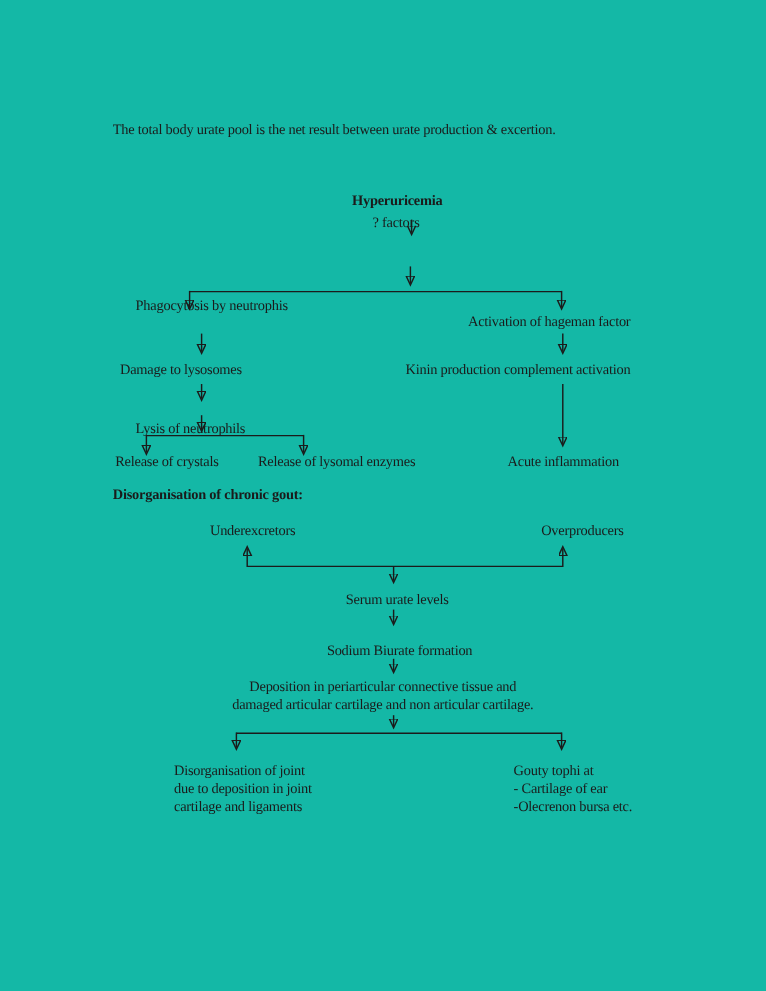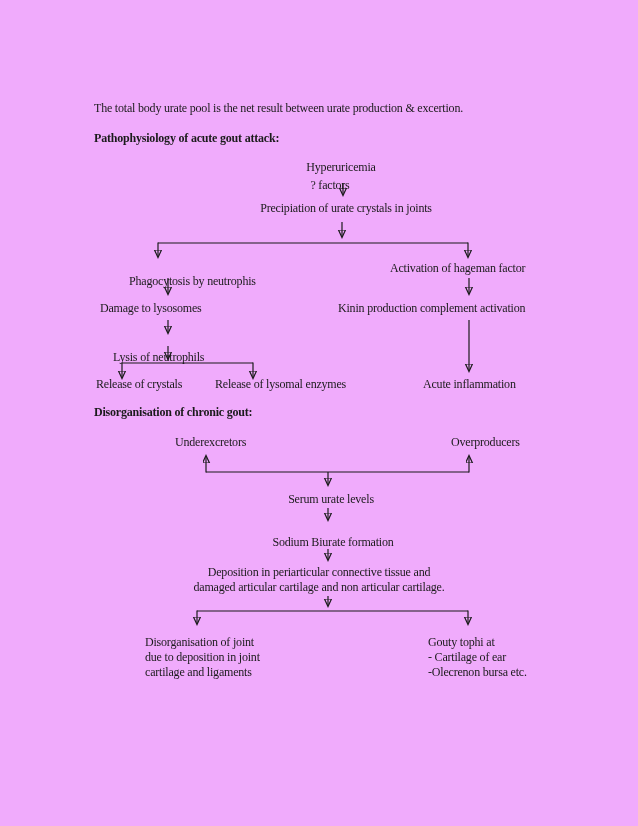--- a/index.html
+++ b/index.html
@@ -5,21 +5,21 @@
   html, body { margin: 0; padding: 0; }
   body {
     width: 638px; height: 826px;
     background: #ffffff;
     font-family: "Liberation Serif", "DejaVu Serif", serif;
     overflow: hidden;
   }
   #page {
     position: relative;
     width: 638px; height: 826px;
-    background: #f0abfc;
+    background: #14b8a6;
   }
   .t {
     position: absolute;
     font-size: 12px;
     line-height: 15px;
     color: #1b1b1b;
     letter-spacing: -0.2px;
     white-space: nowrap;
   }
   .b { font-weight: bold; }
@@ -68,26 +68,24 @@
     <line x1="328" y1="472" x2="328" y2="484" marker-end="url(#ah)"></line>
     <line x1="328" y1="508" x2="328" y2="519" marker-end="url(#ah)"></line>
     <line x1="328" y1="549" x2="328" y2="559" marker-end="url(#ah)"></line>
     <line x1="328" y1="596" x2="328" y2="605" marker-end="url(#ah)"></line>
     <line x1="197" y1="611" x2="468" y2="611"></line>
     <line x1="197" y1="610.4" x2="197" y2="623" marker-end="url(#ah)"></line>
     <line x1="468" y1="610.4" x2="468" y2="623" marker-end="url(#ah)"></line>
   </svg>
 
   <div class="t" style="left:94px; top:101px;">The total body urate pool is the net result between urate production &amp; excertion.</div>
-  <div class="t b" style="left:94px; top:131px;">Pathophysiology of acute gout attack:</div>
 
-  <div class="t c" style="left:341px; top:160px;">Hyperuricemia</div>
+  <div class="t c" style="left:331px; top:160px;font-weight:bold;">Hyperuricemia</div>
   <div class="t c" style="left:330px; top:178px;">? factors</div>
-  <div class="t c" style="left:346px; top:201px;">Precipiation of urate crystals in joints</div>
-  <div class="t" style="left:113px; top:274px;margin-left:16px;">Phagocytosis by neutrophis</div>
+  <div class="t" style="left:113px; top:247px;">Phagocytosis by neutrophis</div>
   <div class="t" style="left:390px; top:261px;">Activation of hageman factor</div>
   <div class="t" style="left:100px; top:301px;">Damage to lysosomes</div>
   <div class="t" style="left:338px; top:301px;">Kinin production complement activation</div>
   <div class="t" style="left:113px; top:330px;margin-top:20px;">Lysis of neutrophils</div>
   <div class="t" style="left:96px; top:377px;">Release of crystals</div>
   <div class="t" style="left:215px; top:377px;text-align:center;">Release of lysomal enzymes</div>
   <div class="t" style="left:423px; top:377px;">Acute inflammation</div>
 
   <div class="t b" style="left:94px; top:405px;">Disorganisation of chronic gout:</div>
   <div class="t" style="left:175px; top:435px;">Underexcretors</div>

